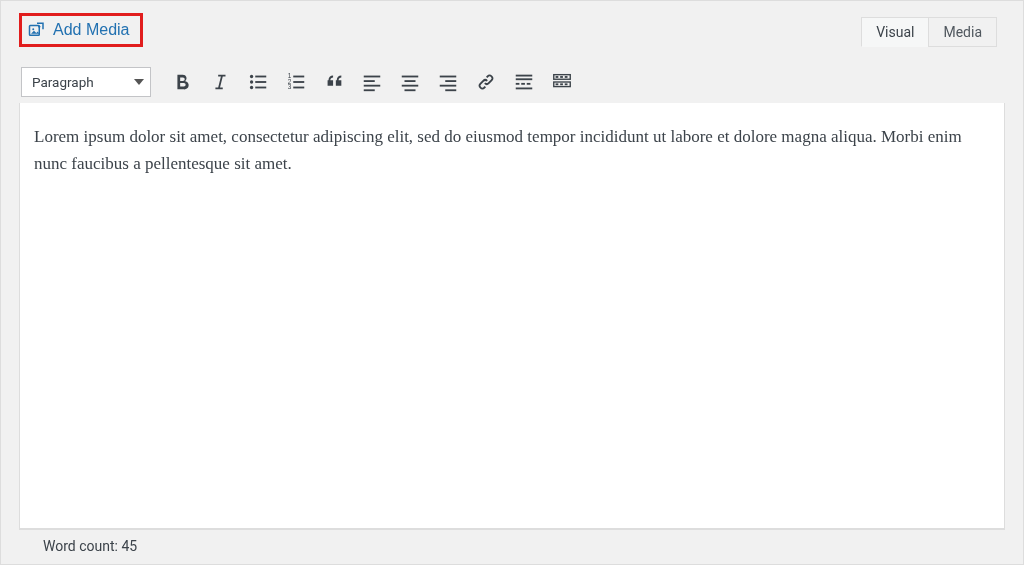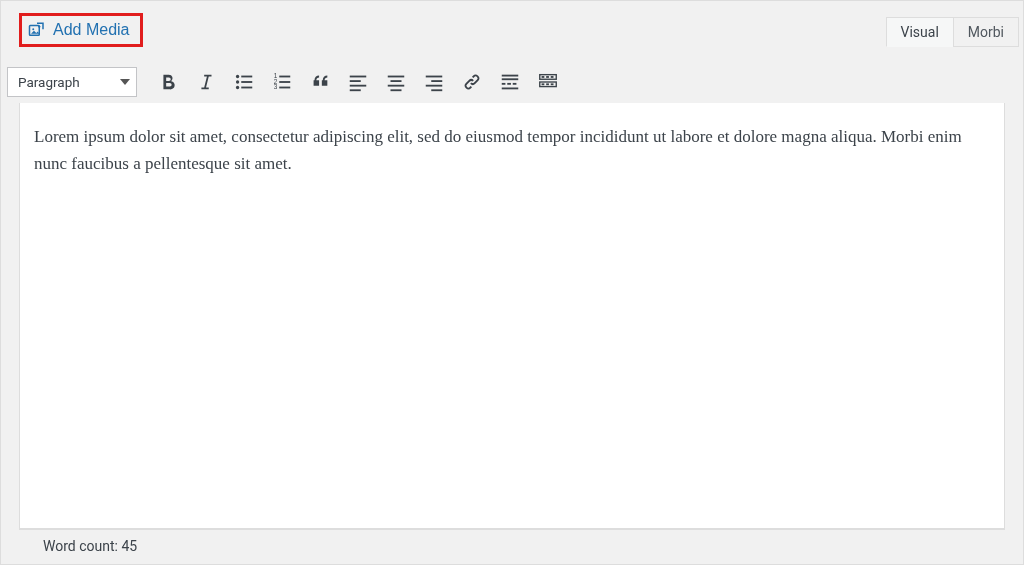--- a/index.html
+++ b/index.html
@@ -16,21 +16,21 @@
       margin: 0;
       width: 1024px;
       height: 565px;
       display: flex;
       flex-direction: column;
     }
     .top-bar {
       display: flex;
       justify-content: space-between;
       align-items: flex-start;
-      padding: 12px 4px 0 18px;
+      padding: 12px 26px 0 18px;
       background: #f1f1f1;
     }
     .add-media-wrap {
       border: 3px solid #e11d1d;
       padding: 3px 8px 3px 3px;
       display: inline-flex;
       align-items: center;
       background: #f1f1f1;
     }
     .add-media-btn {
@@ -67,21 +67,21 @@
     }
     .tab.active {
       background: #f6f7f7;
       border-bottom: 1px solid #f6f7f7;
       color: #3c434a;
     }
     .toolbar-row {
       display: flex;
       align-items: center;
       gap: 4px;
-      padding: 6px 6px;
+      padding: 6px 20px;
       background: #f1f1f1;
       margin-top: 14px;
     }
     .format-select {
       width: 130px;
       height: 30px;
       background: #fff;
       border: 1px solid #c3c4c7;
       display: flex;
       align-items: center;
@@ -153,21 +153,21 @@
             <circle cx="7" cy="11" r="1.3" fill="#2271b1"></circle>
             <path d="M 4 17 L 8 13 L 11 16 L 13 14 L 15 17 Z" fill="#2271b1"></path>
             <path d="M15 6 L15 9 M13.5 7.5 L16.5 7.5" stroke="#2271b1" stroke-width="1.5"></path>
           </svg>
         </span>
         <span>Add Media</span>
       </button>
     </div>
     <div class="tabs">
       <div class="tab active">Visual</div>
-      <div class="tab">Morbi</div>
+      <div class="tab">Media</div>
     </div>
   </div>
 
   <div class="toolbar-row">
     <div class="format-select">
       <span>Paragraph</span>
       <span class="caret"></span>
     </div>
 
     <button class="tb-btn">

